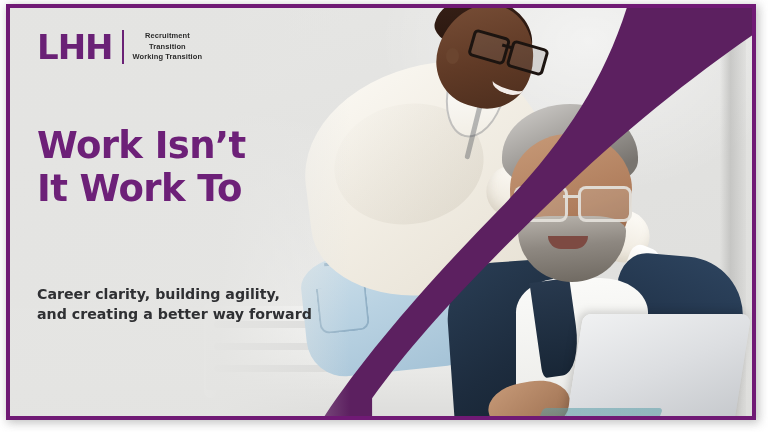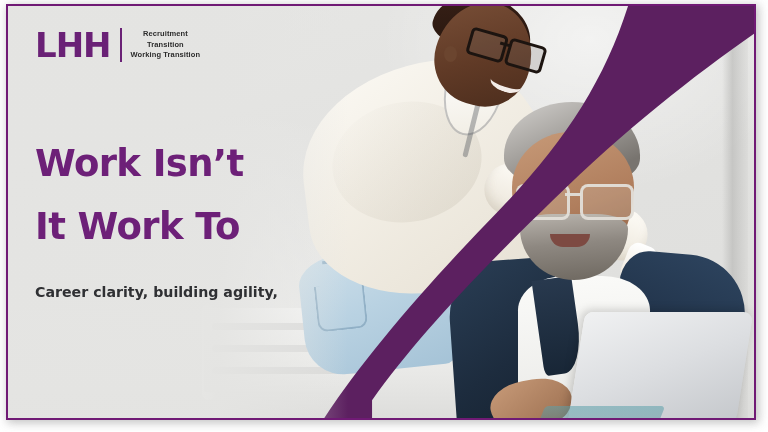--- a/index.html
+++ b/index.html
@@ -32,21 +32,21 @@
   }
 
   .slide {
     position: absolute;
     left: 6px;
     top: 4px;
     width: 750px;
     height: 416px;
     overflow: hidden;
     background: #e3e3e1;
-    border: 2px solid #701a75;
+    border: 4px solid #701a75;
     box-sizing: border-box;
   }
 
   
   .photo {
     position: absolute;
     inset: 0;
     background:
       radial-gradient(ellipse 300px 220px at 78% 8%,  rgba(255,255,255,.55), rgba(255,255,255,0) 70%),
       radial-gradient(ellipse 420px 380px at 30% 90%, rgba(248,248,247,.75), rgba(248,248,247,0) 70%),
@@ -394,21 +394,21 @@
     left: 27px;
     top: 92px;
     width: 300px;
     color: #6d2078;
     font-size: 37px;
     font-weight: 700;
     line-height: 1.16;
     letter-spacing: -.6px;
     font-family: "DejaVu Sans", sans-serif;
   }
-  .headline .hl-line { display: block; white-space: nowrap; margin-top: 20px; }
+  .headline .hl-line { display: block; white-space: nowrap; }
 
   
   .subhead {
     position: absolute;
     left: 27px;
     top: 262px;
     width: 290px;
     color: #2f3033;
     font-size: 14.2px;
     font-weight: 600;
@@ -497,16 +497,17 @@
       </div>
     </div>
 
     <h1 class="headline">
       <span class="hl-line">Work Isn’t</span>
       <span class="hl-line">It Work To</span>
     </h1>
 
     <p class="subhead">
       <span class="sub-line">Career clarity, building agility,</span>
+      <span class="sub-line">and creating a better way forward</span>
     </p>
 
   </div>
 </div>
 
 </body></html>

